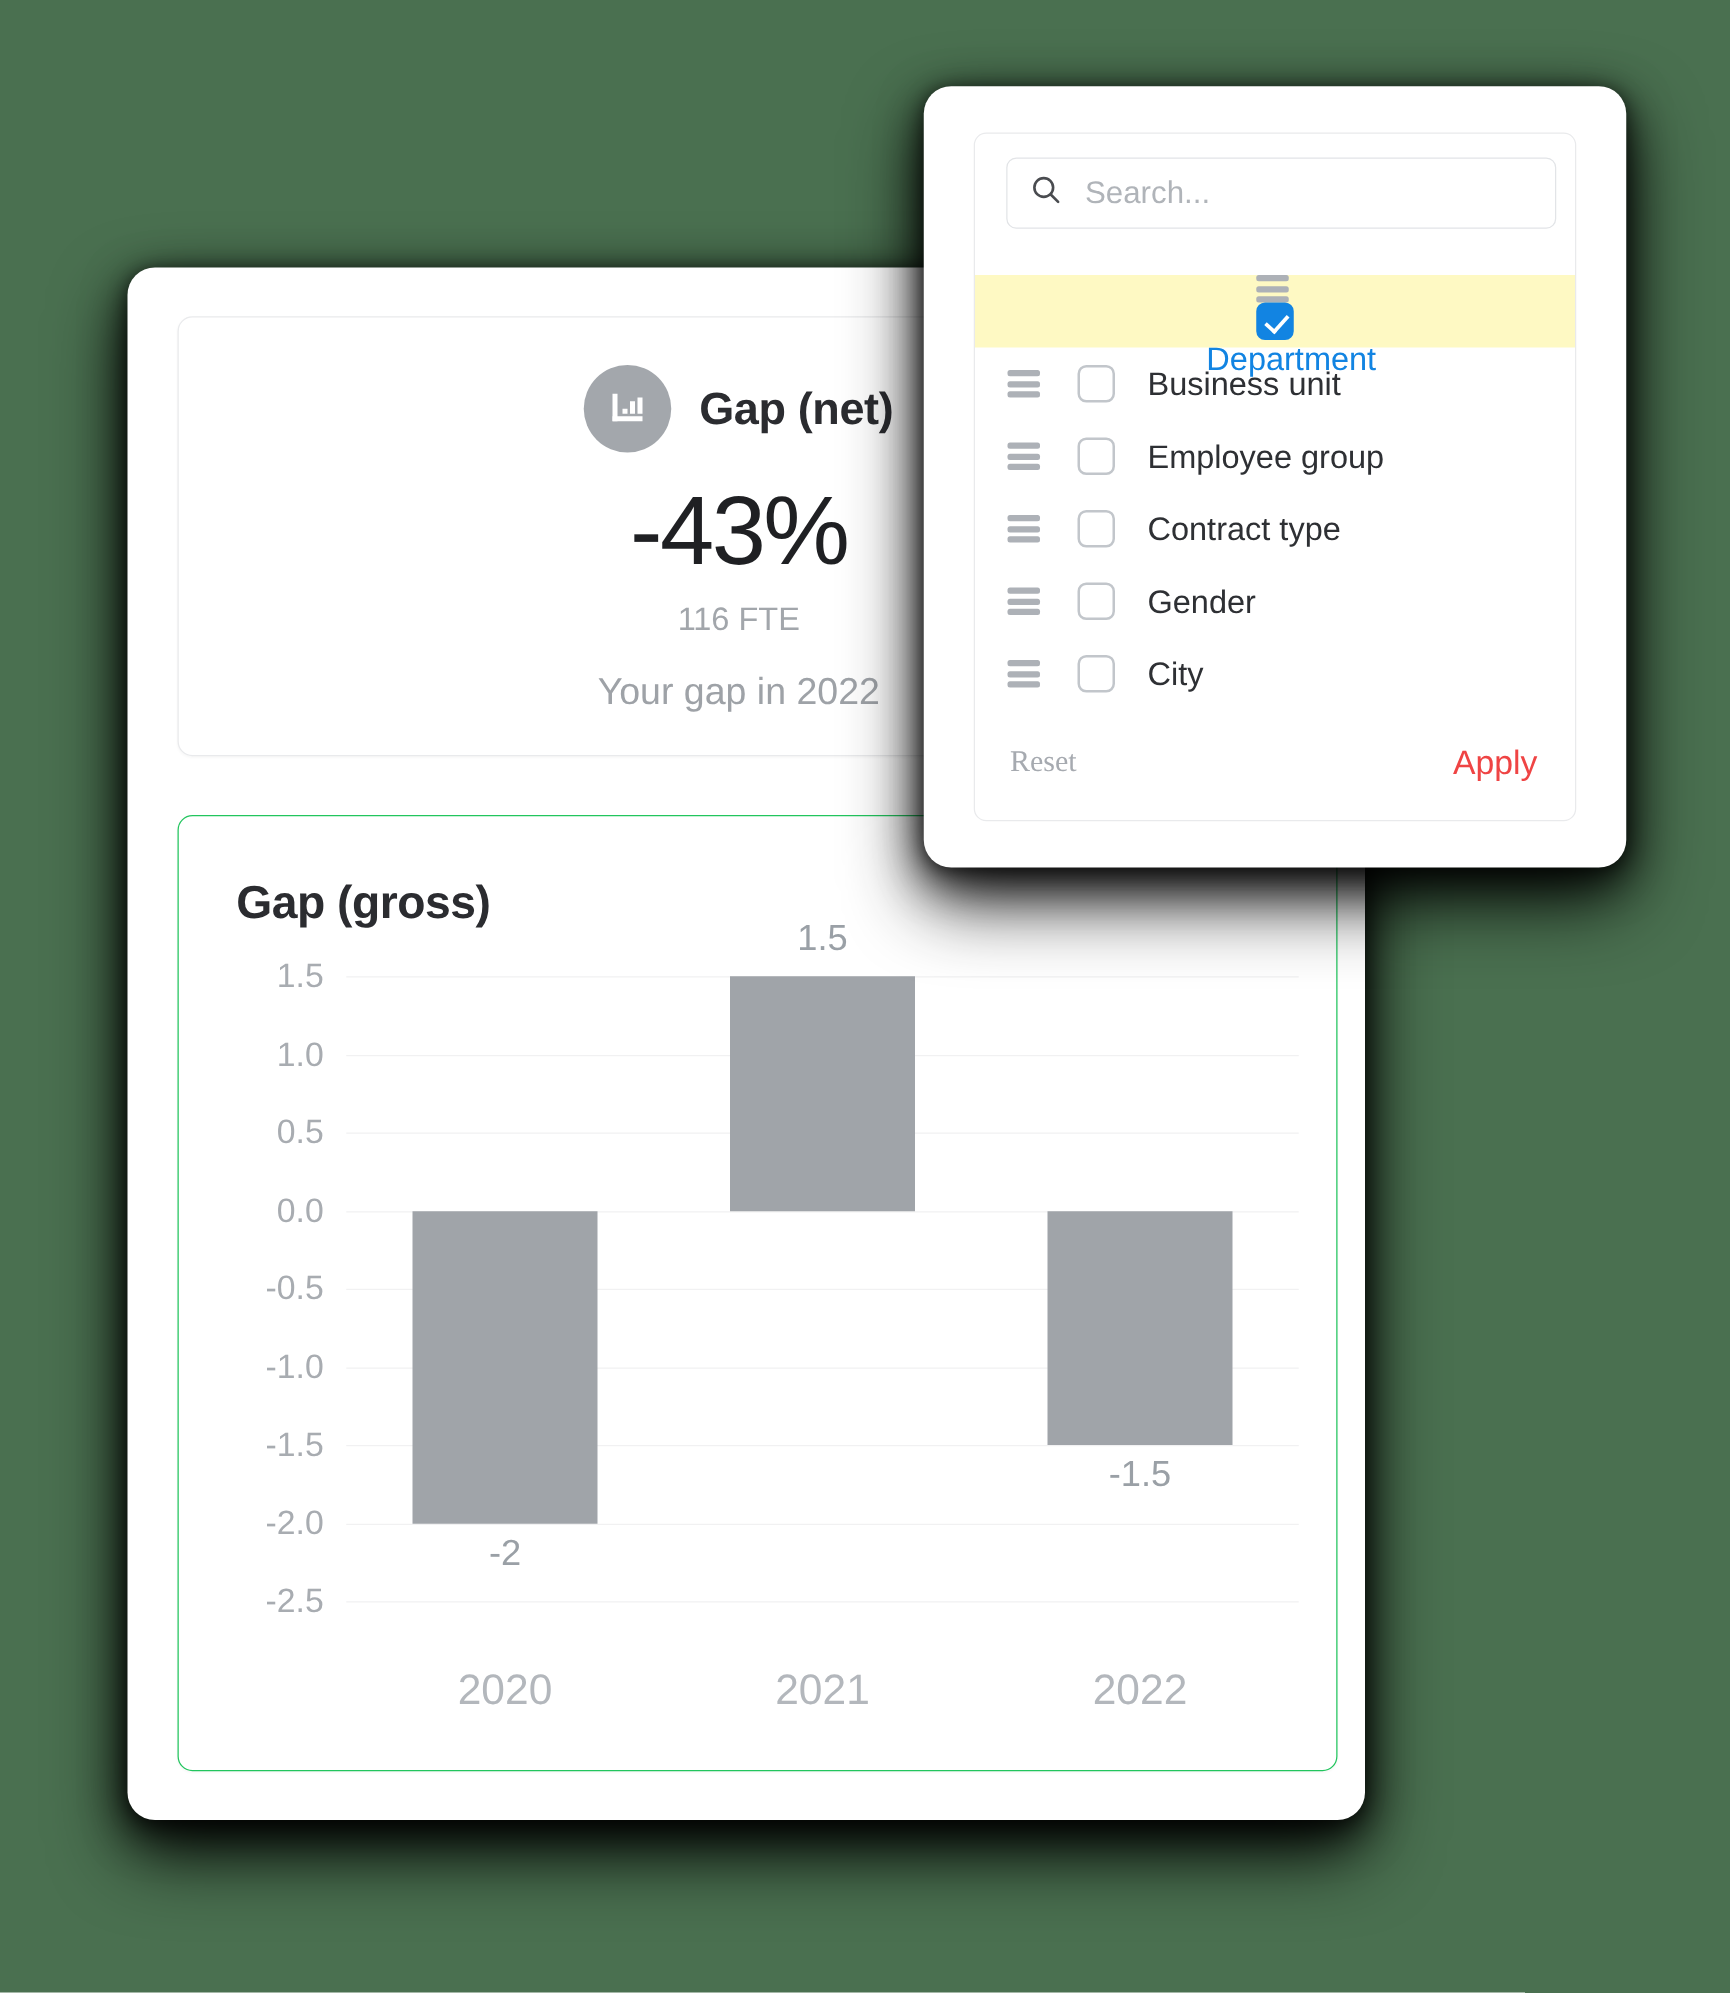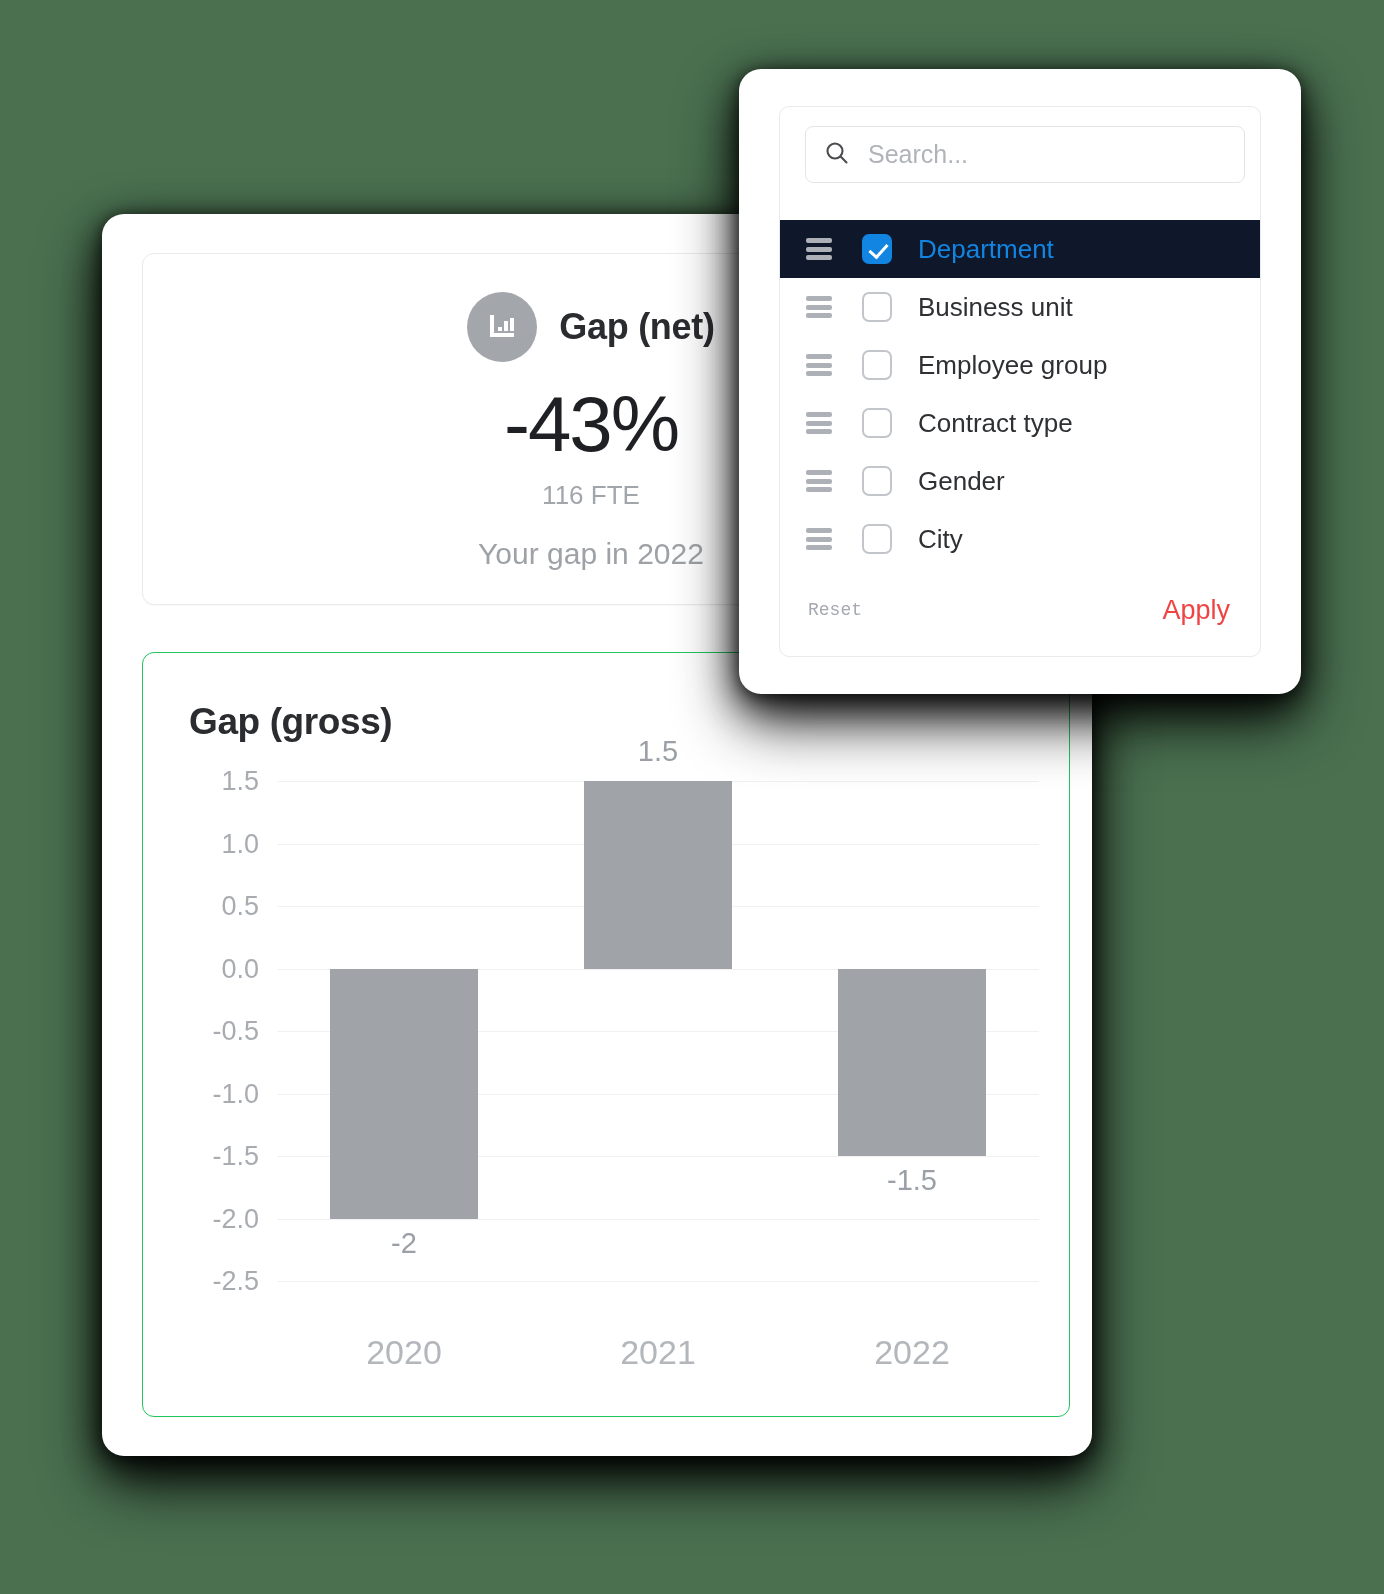--- a/index.html
+++ b/index.html
@@ -240,21 +240,21 @@
   }
 
   .filter-row {
     position: relative;
     height: 58px;
     display: flex;
     align-items: center;
     padding-left: 26px;
     gap: 0;
   }
-  .filter-row.selected { background: #0f172a; }
+  .filter-row.selected { background: #fef9c3; flex-direction: column; }
 
   .drag-handle {
     width: 26px;
     height: 22px;
     display: flex;
     flex-direction: column;
     justify-content: space-between;
     flex: none;
     cursor: grab;
     margin-right: 30px;
@@ -305,25 +305,25 @@
     bottom: 0;
     width: 100%;
     height: 92px;
     display: flex;
     align-items: center;
     justify-content: space-between;
     padding: 0 30px 0 28px;
   }
 
   #reset-button {
-    font-size: 18px;
+    font-size: 24px;
     color: #a6aab0;
     background: none;
     border: none;
-    font-family: Liberation Mono, monospace;
+    font-family: Liberation Serif, serif;
     cursor: pointer;
     padding: 0;
   }
 
   #apply-button {
     font-size: 27px;
     font-weight: normal;
     color: #ef4444;
     background: none;
     border: none;

